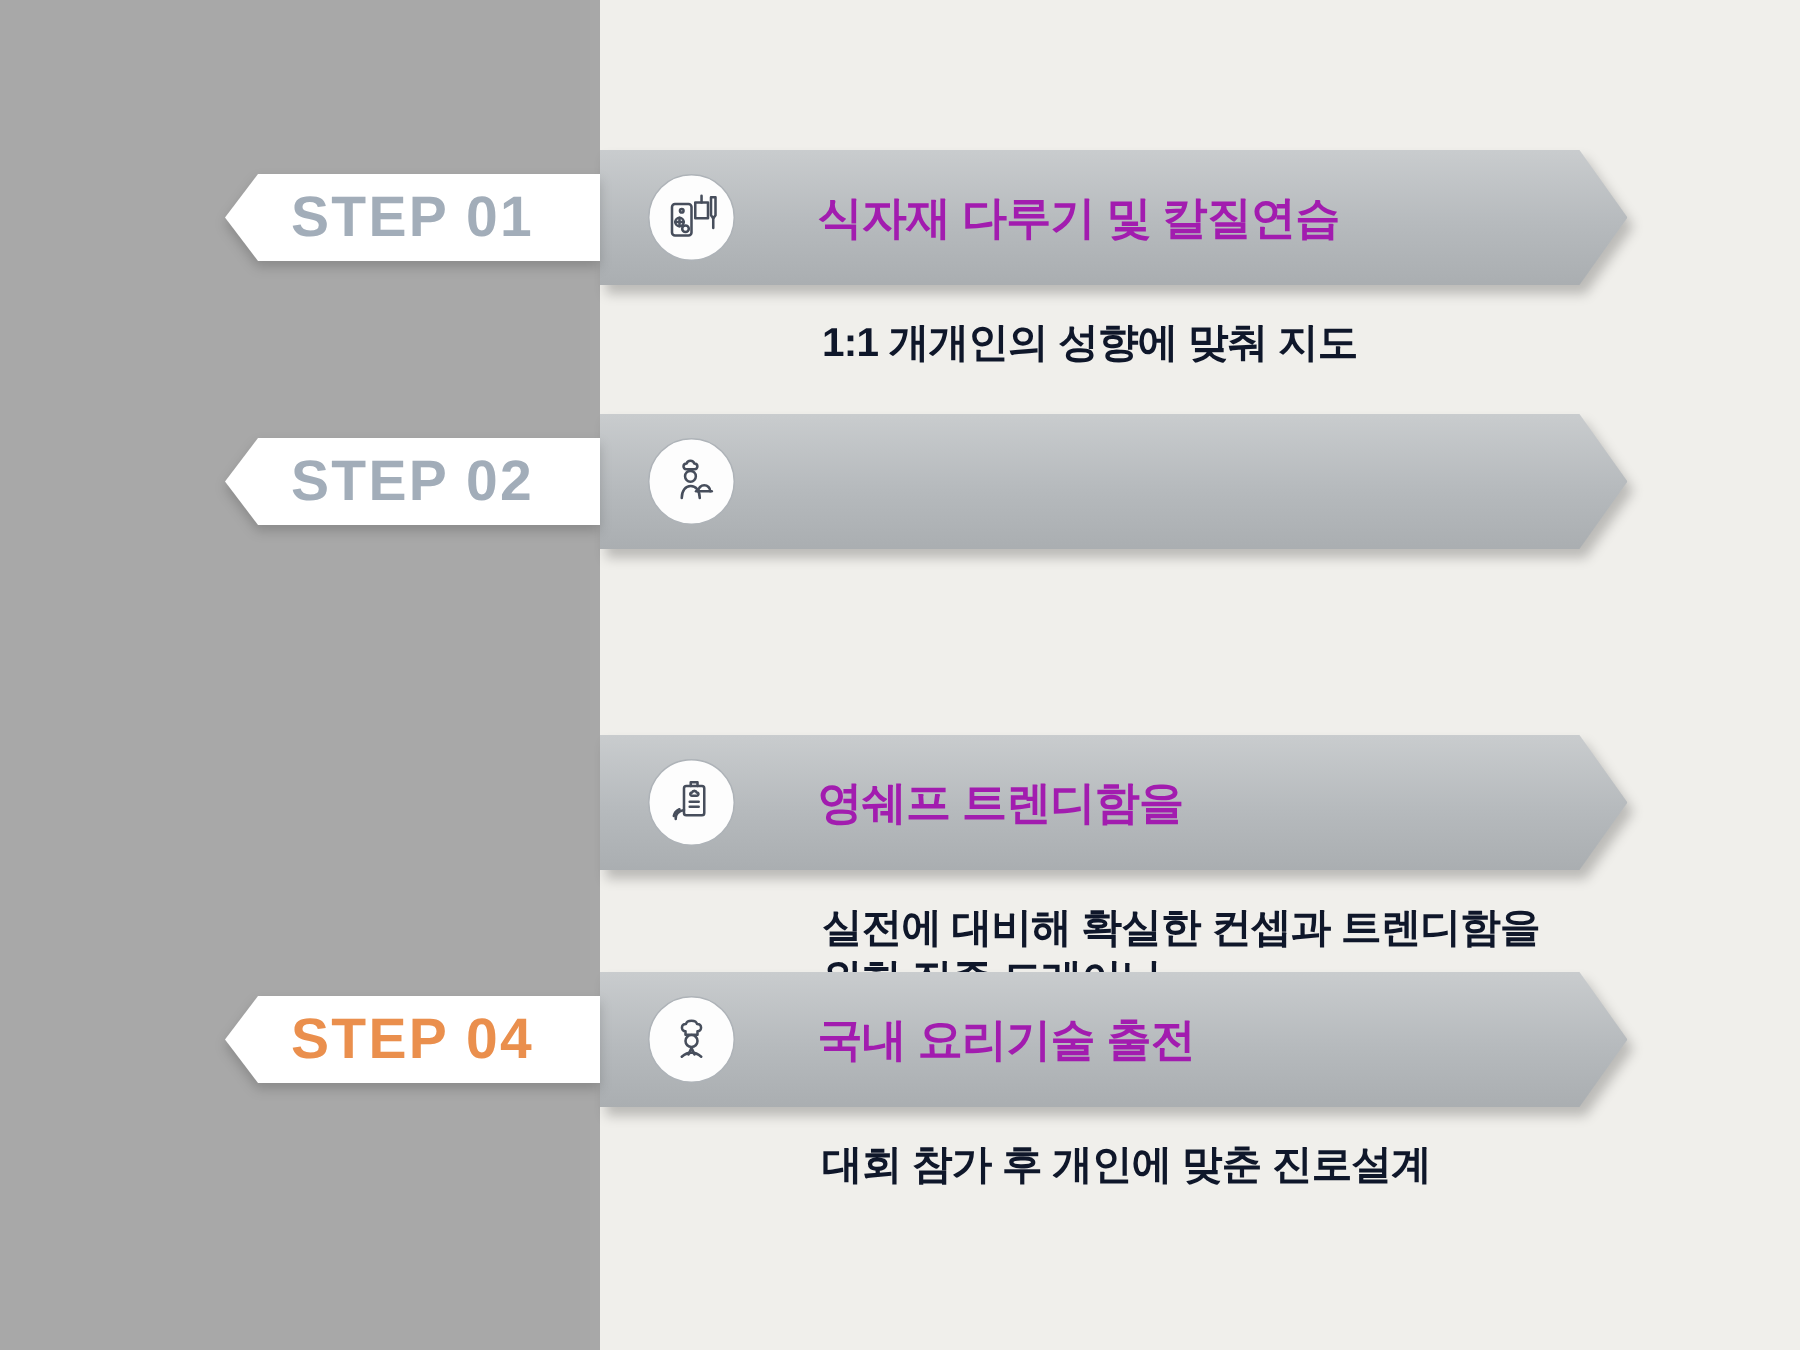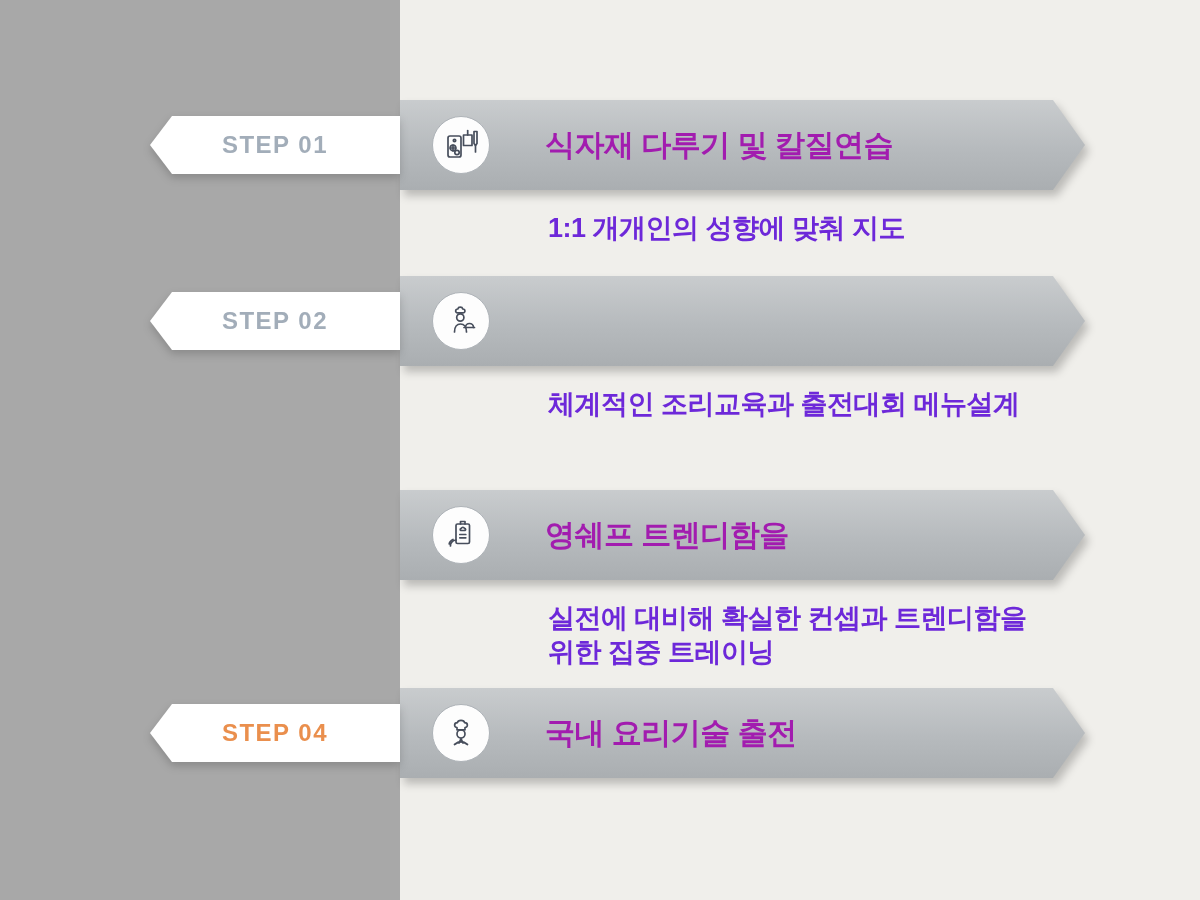--- a/index.html
+++ b/index.html
@@ -9,21 +9,21 @@
     font-family:"Liberation Sans","DejaVu Sans",sans-serif;
   }
   .left-panel{
     position:absolute;left:0;top:0;width:400px;height:900px;
     background:#a8a8a8;
   }
   .step{position:absolute;left:0;width:1200px;height:200px;}
   .step-1{top:100px;}
   .step-2{top:276px;}
   .step-3{top:490px;}
-  .step-4{top:688px;}
+  .step-4{top:648px;}
 
   .bar-wrap{
     position:absolute;left:400px;top:0;width:685px;height:90px;
     filter:drop-shadow(4px 6px 4px rgba(0,0,0,0.22));
   }
   .bar{
     width:100%;height:100%;
     background:linear-gradient(180deg,#c9ccce 0%,#b6babd 55%,#aaaeb1 100%);
     clip-path:polygon(0 0, calc(100% - 32px) 0, 100% 50%, calc(100% - 32px) 100%, 0 100%);
   }
@@ -31,21 +31,21 @@
   .banner-wrap{
     position:absolute;left:150px;top:16px;width:250px;height:58px;
     filter:drop-shadow(0 4px 4px rgba(0,0,0,0.18));
   }
   .banner{
     width:100%;height:100%;background:#ffffff;
     clip-path:polygon(0 50%, 22px 0, 100% 0, 100% 100%, 22px 100%);
     display:flex;align-items:center;justify-content:center;
   }
   .step-label{
-    font-size:24px;font-weight:bold;letter-spacing:1.5px;
+    font-size:38px;font-weight:bold;letter-spacing:1.5px;
     color:#a2adb9;
     text-shadow:0 1px 0 rgba(255,255,255,0.7);
   }
   .step-4 .step-label{color:#ea8f4d;}
 
   .icon-circle{
     position:absolute;left:432px;top:16px;width:58px;height:58px;
     background:#fdfdfd;border:1px solid #aeb3b8;border-radius:50%;
     box-sizing:border-box;
     display:flex;align-items:center;justify-content:center;
@@ -56,21 +56,21 @@
     stroke-linecap:round;stroke-linejoin:round;
   }
 
   .step-title{
     position:absolute;left:545px;top:0;height:90px;
     display:flex;align-items:center;
     font-size:30px;font-weight:bold;color:#a21caf;letter-spacing:-0.5px;
   }
   .step-subtitle{
     position:absolute;left:548px;top:112px;max-width:580px;
-    font-size:27px;font-weight:bold;color:#6d28d9;
+    font-size:27px;font-weight:bold;color:#0f172a;
     line-height:1.25;white-space:pre-line;letter-spacing:-0.5px;
   }
 </style>
 </head>
 <body>
 
 <div class="left-panel"></div>
 
 <div class="step step-1">
   <div class="bar-wrap">
@@ -109,21 +109,20 @@
   </div>
   <div class="icon-circle">
     <svg viewBox="0 0 36 36">
       <path d="M14.6 9.8 c-2.6 0 -2.6 -3.8 0.2 -3.8 c0.6 -2.4 4.4 -2.4 5 0 c2.8 0 2.8 3.8 0.2 3.8 z"></path>
       <circle cx="17.3" cy="14.5" r="3.6"></circle>
       <path d="M11.5 29 c0 -5 2.5 -8 6 -8 s6 3 6 8"></path>
       <path d="M22.5 24.5 a4 4 0 0 1 8 0"></path>
       <path d="M21 24.5 h10.5"></path>
     </svg>
   </div>
-  <div class="step-subtitle">체계적인 조리교육과 출전대회 메뉴설계</div>
 </div>
 
 <div class="step step-3">
   <div class="bar-wrap">
       <div class="bar"></div>
     </div>
   <div class="icon-circle">
     <svg viewBox="0 0 36 36">
       <rect x="13" y="7" width="13.5" height="19.5" rx="1.5"></rect>
       <path d="M17.5 7 v-2.5 h4.5 v2.5"></path>
@@ -149,13 +148,14 @@
   </div>
   <div class="icon-circle">
     <svg viewBox="0 0 36 36">
       <path d="M14 12.5 c-3.2 0 -3.2 -4.8 0.3 -4.8 c0.7 -3 6.7 -3 7.4 0 c3.5 0 3.5 4.8 0.3 4.8 v2.3 h-8 z"></path>
       <circle cx="18" cy="19" r="4"></circle>
       <path d="M11.5 29.5 q6.5 -5.5 13 0"></path>
       <path d="M18 23.5 l-2 4.5 M18 23.5 l2 4.5"></path>
     </svg>
   </div>
   <div class="step-title">국내 요리기술 출전</div>
+  <div class="step-subtitle">대회 참가 후 개인에 맞춘 진로설계</div>
 </div>
 
 </body></html>

